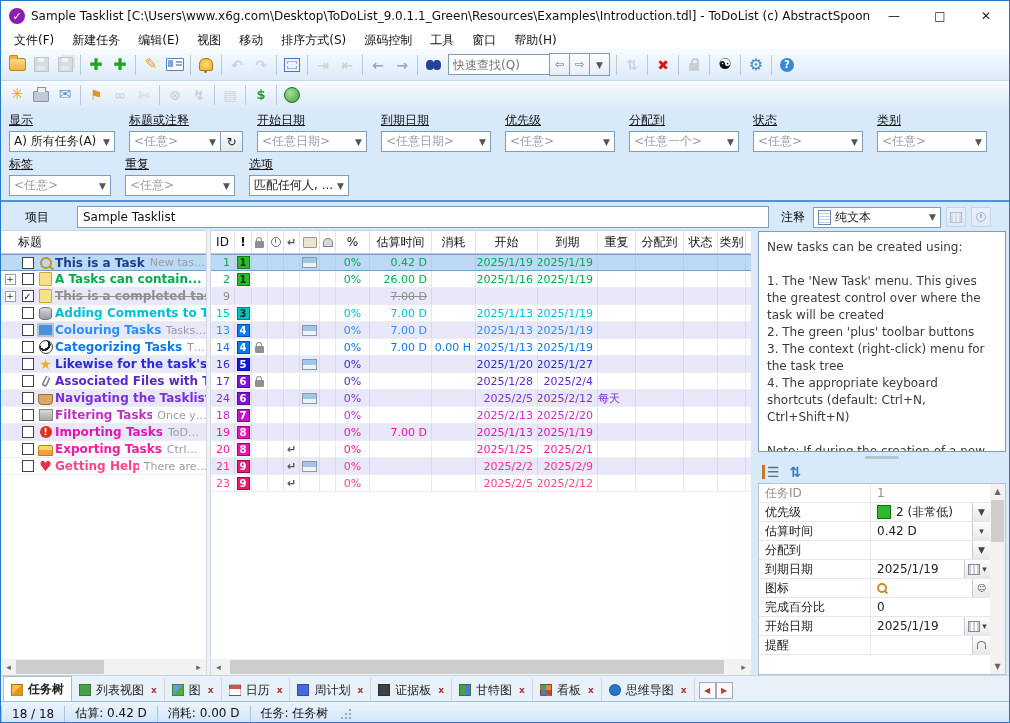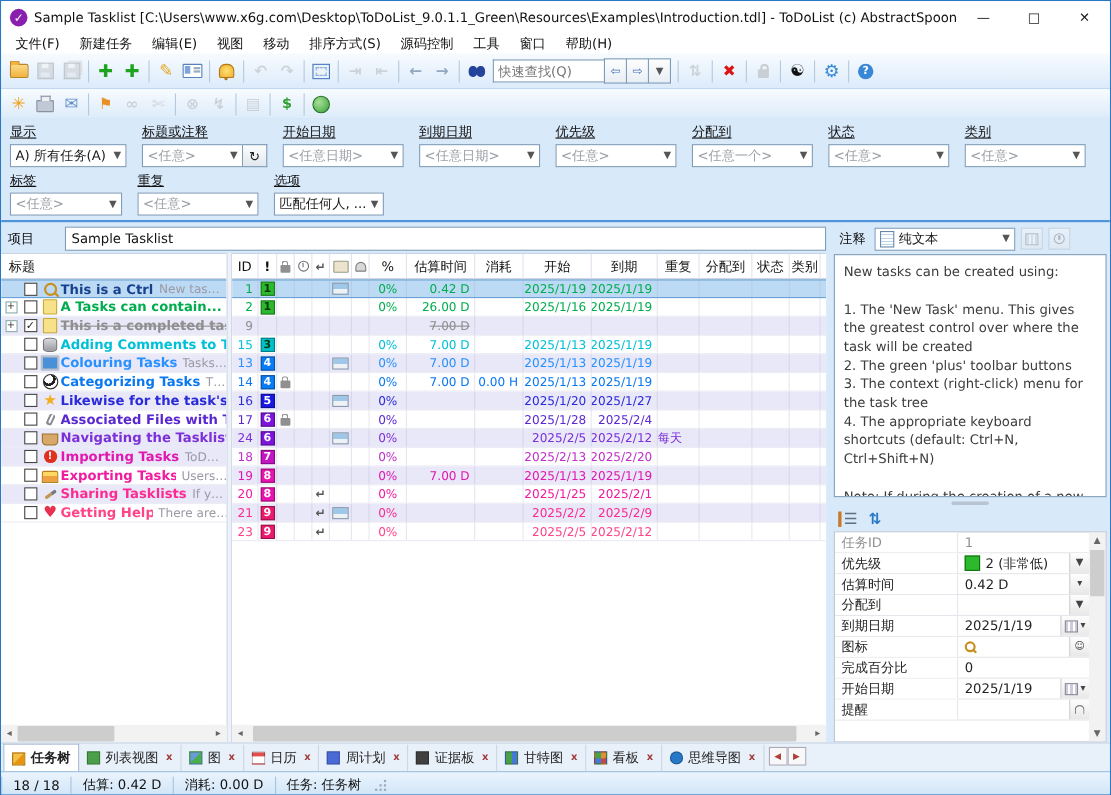--- a/index.html
+++ b/index.html
@@ -62,21 +62,21 @@
   .frow{display:flex;padding:4px 0 0 8px;}
   .fitem{margin-right:14px;flex:none;}
   .flabel{text-decoration:underline;color:#111;margin-bottom:2px;white-space:nowrap;}
   .fcombo{display:flex;align-items:center;justify-content:space-between;height:21px;background:#fff;border:1px solid #7f9db9;padding:0 4px;box-sizing:border-box;}
   .fval{white-space:nowrap;overflow:hidden;}
   .fval.ph{color:#9aa0a6;}
   .chev{font-size:9px;color:#555;margin-left:5px;flex:none;}
   .frefresh{width:22px;height:21px;border:1px solid #7f9db9;border-left:none;background:linear-gradient(#fdfdfd,#e2e8ef);display:flex;align-items:center;justify-content:center;font-size:12px;color:#222;box-sizing:border-box;}
   
   .projectrow{position:absolute;left:0;top:199px;right:0;height:30px;background:#d8e9fa;border-top:2px solid #4f94d8;display:flex;align-items:center;}
-  .plabel{width:52px;padding-left:6px;flex:none;color:#111;}
+  .plabel{width:52px;padding-left:24px;flex:none;color:#111;}
   .projectrow input{width:680px;height:20px;border:1px solid #7f9db9;font-size:12px;padding:0 5px;font-family:inherit;color:#111;outline:none;flex:none;}
   .clabel{padding-left:12px;padding-right:8px;flex:none;color:#111;}
   .ccombo{width:128px;height:21px;background:#fff;border:1px solid #7f9db9;display:flex;align-items:center;padding:0 4px;box-sizing:border-box;flex:none;}
   .notepad{width:11px;height:13px;background:repeating-linear-gradient(#fff 0 2px,#bcd4ea 2px 3px);border:1px solid #6a88a8;margin-right:4px;flex:none;}
   .ccombo .fval{flex:1;}
   .smallbtn{width:20px;height:20px;border:1px solid #aab8c8;background:linear-gradient(#fdfdfd,#e6e9ee);display:flex;align-items:center;justify-content:center;margin-left:5px;flex:none;box-sizing:border-box;}
   .mini-cal{width:10px;height:9px;border:1px solid #889;background:repeating-linear-gradient(90deg,#ccd 0 2px,#fff 2px 4px);}
   .i-clock{width:10px;height:10px;border:1.5px solid #707070;border-radius:50%;position:relative;box-sizing:border-box;}
   .i-clock::before{content:"";position:absolute;left:3px;top:1px;width:1.5px;height:3.5px;background:#707070;}
   
@@ -150,21 +150,21 @@
   .swatch{width:12px;height:12px;border:1px solid #0c720c;flex:none;}
   .mag-s{width:6px;height:6px;border:2px solid #c89020;border-radius:50%;position:relative;box-sizing:content-box;flex:none;}
   .mag-s::after{content:"";position:absolute;width:4px;height:2px;background:#c89020;transform:rotate(45deg);right:-3px;bottom:-2px;}
   .mag-g{border-color:#888;}.mag-g::after{background:#888;}
   .bell-s{width:9px;height:8px;border:1.5px solid #707070;border-bottom:none;border-radius:5px 5px 0 0;box-sizing:border-box;}
   .vscroll{position:absolute;right:0;top:0;bottom:0;width:15px;background:#f2f2f2;}
   .vsarrow{height:15px;display:flex;align-items:center;justify-content:center;font-size:8px;color:#666;}
   .vsthumb{position:absolute;left:1px;right:1px;top:16px;height:42px;background:#cdcdcd;}
   .vsarrow.bottom{position:absolute;bottom:0;left:0;right:0;}
   
-  .tabbar{position:absolute;left:0;top:674px;right:0;height:26px;background:#e8f0fa;border-top:1px solid #c8d4e4;display:flex;align-items:center;padding-left:2px;}
+  .tabbar{position:absolute;left:0;top:674px;right:0;height:26px;background:#e8f0fa;border-top:1px solid #c8d4e4;display:flex;align-items:flex-end;padding-left:2px;}
   .tab{height:24px;display:flex;align-items:center;padding:0 7px;border-right:1px solid #ccd6e4;gap:5px;color:#222;white-space:nowrap;}
   .tab.active{background:#fff;border:1px solid #a8bcd4;border-bottom:none;font-weight:bold;height:25px;}
   .tabic{width:12px;height:12px;border:1px solid rgba(0,0,0,.25);box-sizing:border-box;flex:none;}
   .tabx{color:#a03838;font-size:9px;font-weight:bold;margin-left:2px;}
   .task-tree-icon{background:linear-gradient(135deg,#f6c14a 50%,#e8960f 50%);}
   .list-view-icon{background:#4aa04a;}
   .chart-icon{background:linear-gradient(135deg,#6a9ad8 50%,#48b048 50%);}
   .calendar-icon{background:linear-gradient(#e05050 40%,#fff 40%);}
   .week-plan-icon{background:#4a6ad8;}
   .evidence-board-icon{background:#404040;}
@@ -458,32 +458,32 @@
       </span>
     <span class="smallbtn dis">
         <span class="i-clock"></span>
       </span>
   </div>
 
   <div class="main">
     <div class="tasks">
       <div class="pane-left">
         <div class="thead">
-          <span style="padding-left:7px">标题</span>
+          <span style="padding-left:17px">标题</span>
         </div>
         <div id="lrows">
             <div class="trow sel">
               <span class="treecell"></span>
               <span class="cbcell">
                 <span class="cb"></span>
               </span>
               <span class="iccell">
                 <span class="ri ri-mag"></span>
               </span>
-              <span class="ttl" style="color: rgb(23, 65, 142);">This is a Ctrl</span>
+              <span class="ttl" style="color: rgb(23, 65, 142);">This is a Task</span>
               <span class="sub">New tas…</span>
             </div>
             <div class="trow">
               <span class="treecell">
                 <span class="exp">+</span>
               </span>
               <span class="cbcell">
                 <span class="cb"></span>
               </span>
               <span class="iccell">
@@ -558,52 +558,52 @@
             <div class="trow lav">
               <span class="treecell"></span>
               <span class="cbcell">
                 <span class="cb"></span>
               </span>
               <span class="iccell">
                 <span class="ri ri-basket"></span>
               </span>
               <span class="ttl" style="color: rgb(124, 48, 216);">Navigating the Tasklist</span>
             </div>
+            <div class="trow">
+              <span class="treecell"></span>
+              <span class="cbcell">
+                <span class="cb"></span>
+              </span>
+              <span class="iccell">
+                <span class="ri ri-box"></span>
+              </span>
+              <span class="ttl" style="color: rgb(192, 48, 200);">Filtering Tasks</span>
+              <span class="sub">Once y…</span>
+            </div>
             <div class="trow lav">
               <span class="treecell"></span>
               <span class="cbcell">
                 <span class="cb"></span>
               </span>
               <span class="iccell">
                 <span class="ri ri-warn">!</span>
               </span>
               <span class="ttl" style="color: rgb(224, 24, 176);">Importing Tasks</span>
               <span class="sub">ToD…</span>
             </div>
             <div class="trow">
               <span class="treecell"></span>
               <span class="cbcell">
                 <span class="cb"></span>
               </span>
               <span class="iccell">
                 <span class="ri ri-cake"></span>
               </span>
               <span class="ttl" style="color: rgb(240, 27, 160); text-align: right;">Exporting Tasks</span>
-              <span class="sub">Users…</span>
-            </div>
-            <div class="trow lav">
-              <span class="treecell"></span>
-              <span class="cbcell">
-                <span class="cb"></span>
-              </span>
-              <span class="iccell">
-                <span class="ri ri-brush"></span>
-              </span>
-              <span class="ttl" style="color: rgb(251, 43, 146);">Sharing Tasklists</span>
-              <span class="sub">If y…</span>
+              <span class="sub">Ctrl…</span>
             </div>
             <div class="trow">
               <span class="treecell"></span>
               <span class="cbcell">
                 <span class="cb"></span>
               </span>
               <span class="iccell">
                 <span class="ri ri-heart">♥</span>
               </span>
               <span class="ttl" style="color: rgb(255, 68, 136);">Getting Help</span>

